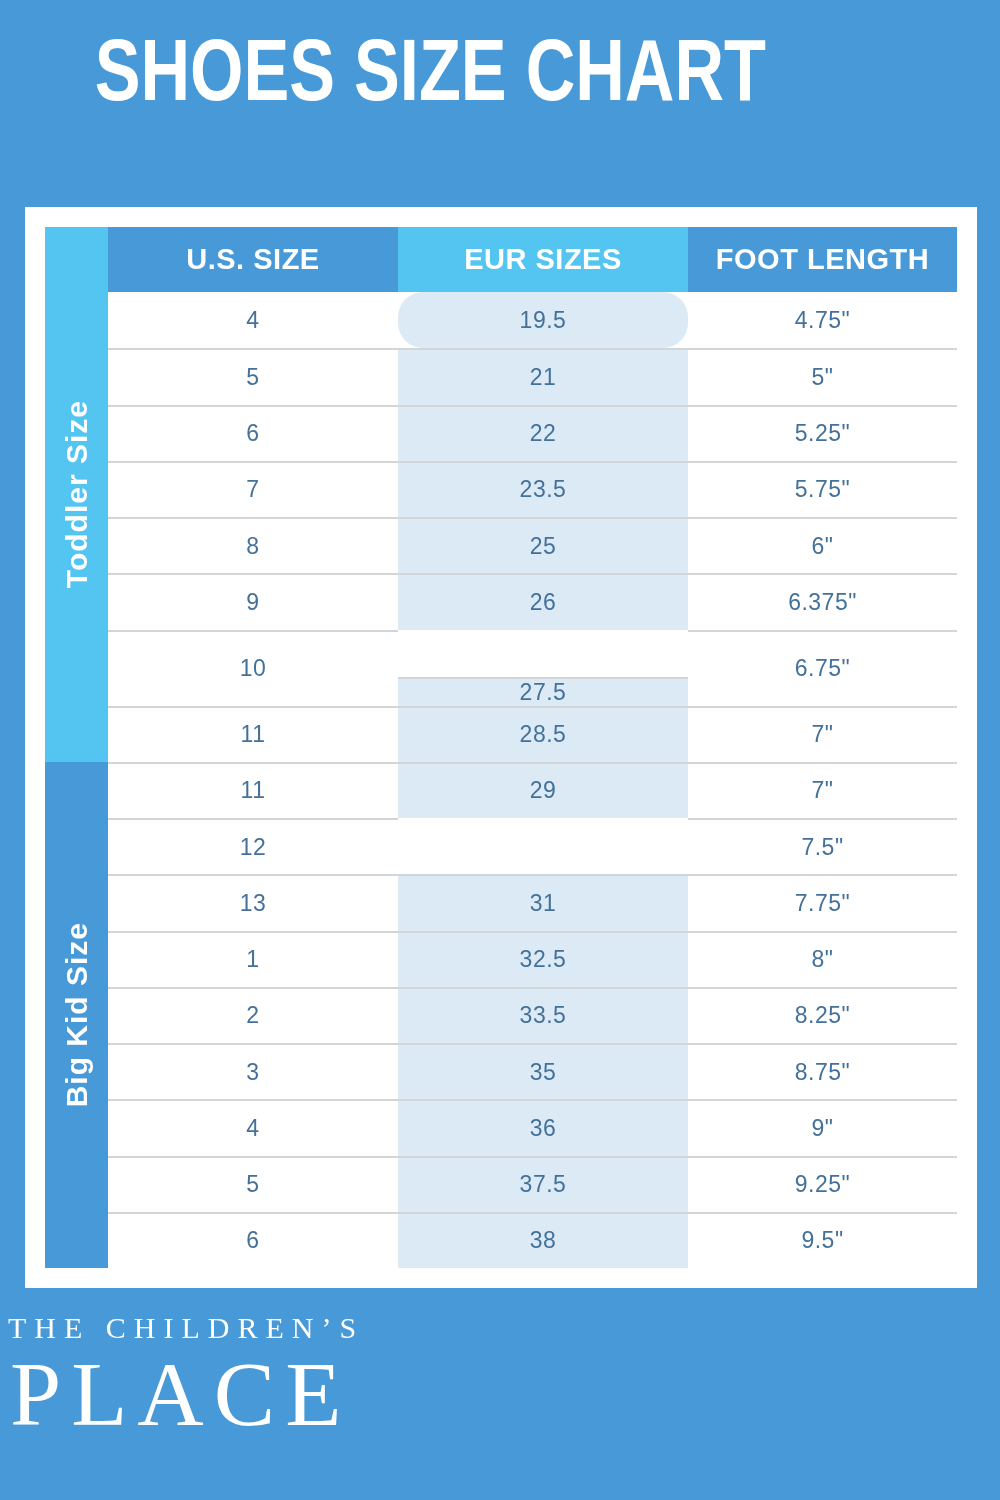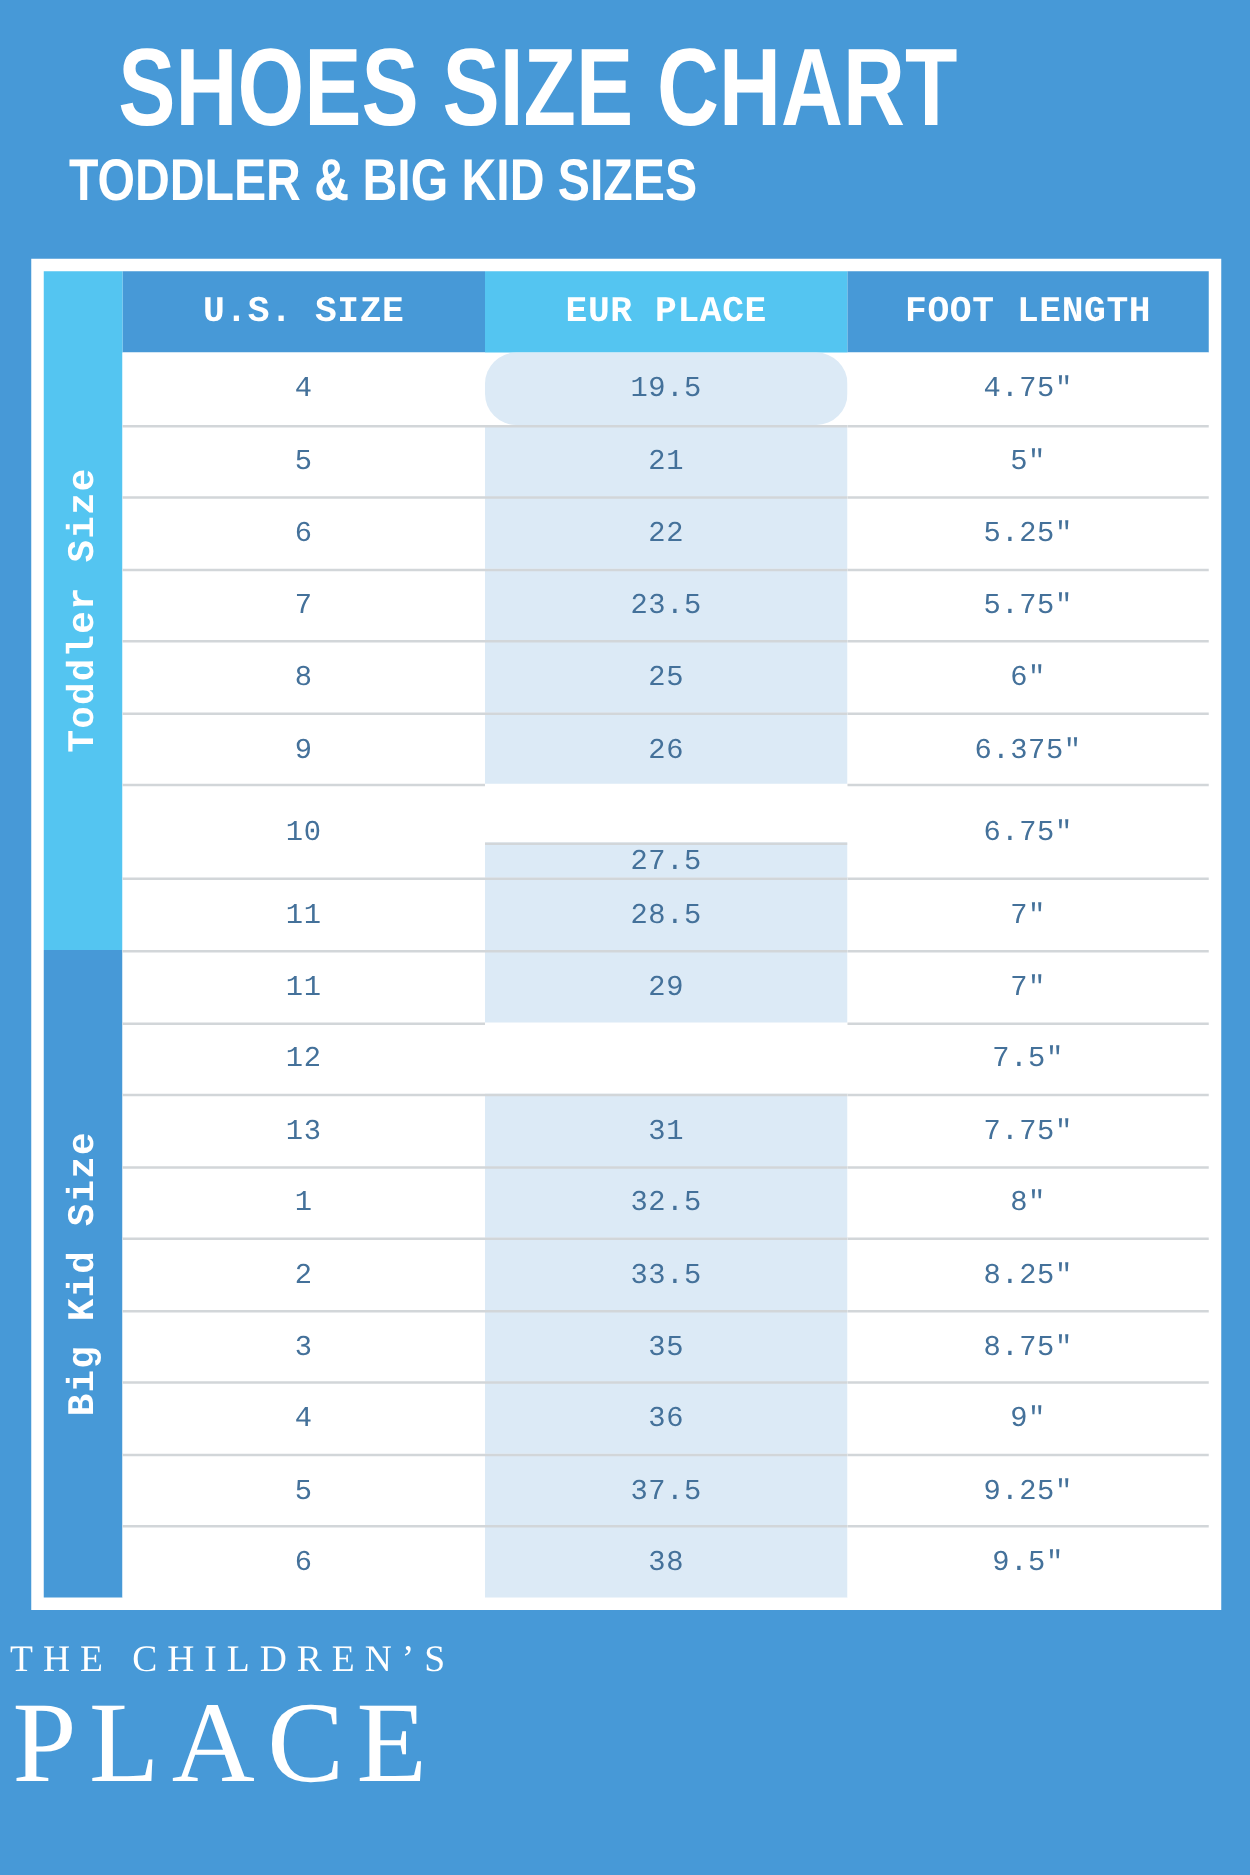--- a/index.html
+++ b/index.html
@@ -42,22 +42,21 @@
 
   
   .table-frame {
     position: absolute;
     left: 25px;
     top: 207px;
     width: 952px;
     height: 1081px;
     background: var(--table-bg, #FFFFFF);
     box-sizing: border-box;
-    padding: 10px;
-    font-family: Liberation Mono, monospace;
+    padding: 20px;
   }
   .grid {
     width: 100%;
     height: 100%;
     display: grid;
     grid-template-columns: 63px 290px 290px 1fr;
     grid-template-rows: 65px repeat(17, 1fr);
   }
   .hcell {
     background: var(--primary-blue, #4799D7);
@@ -123,27 +122,26 @@
     letter-spacing: 10px;
     text-indent: 10px;
     line-height: 1.05;
   }
 </style>
 </head>
 <body>
 
 <div class="titles">
   <h1><span class="cond">SHOES SIZE CHART</span></h1>
-  <h2><span class="cond2">TODDLER &amp; BIG KID SIZES</span></h2>
 </div>
 
 <div class="table-frame">
   <div class="grid">
     <div class="hcell" style="grid-column:2; grid-row:1;">U.S. SIZE</div>
-    <div class="hcell cyan" style="grid-column:3; grid-row:1;">EUR PLACE</div>
+    <div class="hcell cyan" style="grid-column:3; grid-row:1;">EUR SIZES</div>
     <div class="hcell" style="grid-column:4; grid-row:1;">FOOT LENGTH</div>
 
   <div class="sidebar-cell toddler" style="grid-row: 1 / span 9;">
         <span class="vtext">Toddler Size</span>
       </div>
       <div class="cell col0" style="grid-area: 2 / 2;">4</div>
       <div class="cell col1" style="grid-area: 2 / 3; border-radius: 25px;">19.5</div>
       <div class="cell col2" style="grid-area: 2 / 4;">4.75"</div>
       <div class="cell col0 divided" style="grid-area: 3 / 2;">5</div>
       <div class="cell col1 divided" style="grid-area: 3 / 3;">21</div>

